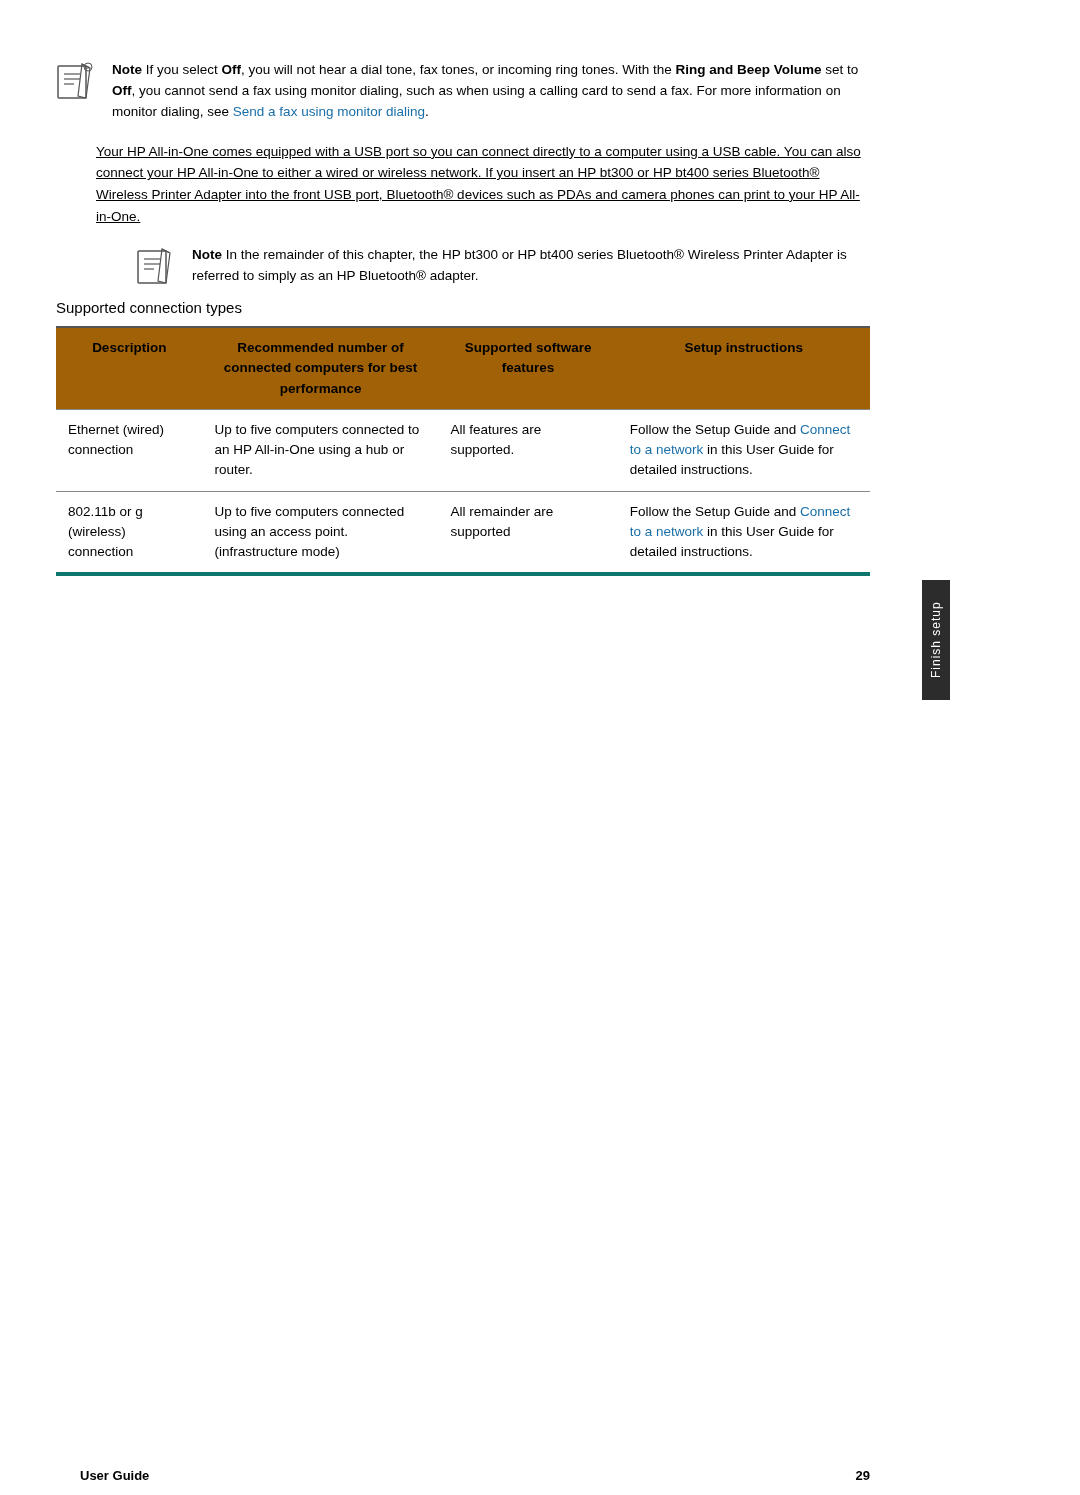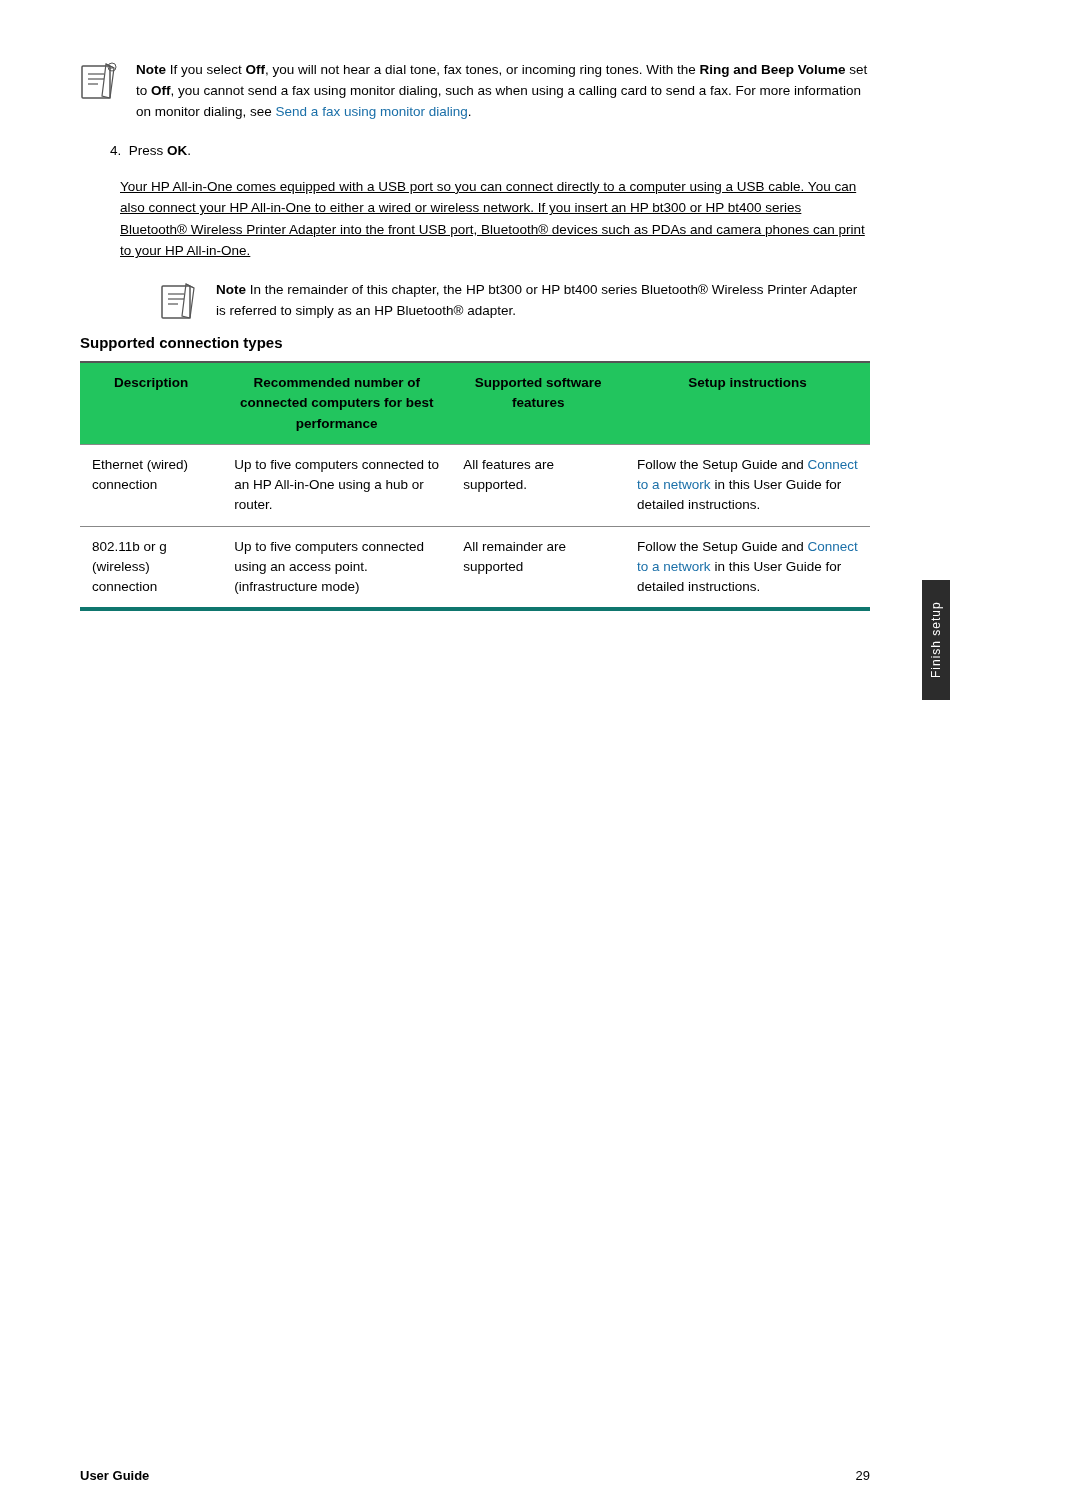--- a/index.html
+++ b/index.html
@@ -10,21 +10,21 @@
       color: #000;
       background: #fff;
       width: 1080px;
       min-height: 1495px;
       position: relative;
     }
 
     .page-container {
       width: 950px;
       min-height: 1495px;
-      padding: 60px 80px 60px 80px;
+      padding: 60px 80px 60px 56px;
       position: relative;
       overflow: hidden;
     }
 
     
     .note-block {
       display: flex;
       align-items: flex-start;
       margin-bottom: 18px;
       gap: 16px;
@@ -65,21 +65,21 @@
       font-size: 13.5px;
       line-height: 1.6;
       margin-left: 40px;
       margin-bottom: 18px;
       text-decoration: underline;
     }
 
     
     .sub-heading {
       font-size: 15px;
-      font-weight: bold;
+      font-weight: normal;
       margin-bottom: 10px;
       margin-top: 10px;
     }
 
     
     .conn-table {
       width: 100%;
       border-collapse: collapse;
       margin-top: 8px;
       margin-bottom: 30px;
@@ -91,21 +91,21 @@
       border-bottom: 1px solid #888;
       padding: 10px 12px;
       vertical-align: top;
       font-size: 13.5px;
       line-height: 1.5;
     }
 
     .conn-table th {
       font-weight: bold;
       font-size: 13.5px;
-      background: #22c55e;
+      background: #a16207;
     }
 
     .conn-table thead tr th {
       border-top: 2px solid #555;
     }
 
     .conn-table tbody tr:last-child td {
       border-bottom: 4px solid #0f766e;
     }
 
@@ -141,21 +141,21 @@
       position: absolute;
       bottom: 12px;
       left: 80px;
       right: 80px;
       display: flex;
       justify-content: space-between;
       font-size: 13px;
     }
 
     .footer .footer-left { font-weight: bold; }
-    .footer .footer-right { font-weight: normal; }
+    .footer .footer-right { font-weight: bold; }
   </style>
 </head>
 <body>
 
 <div class="page-container">
 
   <div class="note-block">
     <div class="note-icon">
       <svg width="40" height="40" viewBox="0 0 40 40" fill="none" xmlns="http://www.w3.org/2000/svg">
         <rect x="2" y="4" width="28" height="32" rx="1" stroke="#555" stroke-width="1.5" fill="none"></rect>
@@ -166,23 +166,20 @@
         <path d="M26 2 L34 6" stroke="#555" stroke-width="1.2"></path>
         <circle cx="32" cy="5" r="4" fill="none" stroke="#555" stroke-width="1"></circle>
         <text x="29" y="8" font-size="6" fill="#555" font-family="serif">✏</text>
       </svg>
     </div>
     <div class="note-text">
       <span><span class="bold">Note</span>  If you select <span class="bold">Off</span>, you will not hear a dial tone, fax tones, or incoming ring tones. With the <span class="bold">Ring and Beep Volume</span> set to <span class="bold">Off</span>, you cannot send a fax using monitor dialing, such as when using a calling card to send a fax. For more information on monitor dialing, see <a class="link">Send a fax using monitor dialing</a>.</span>
     </div>
   </div>
 
-  <div class="press-ok">
-    <span>4.</span>&nbsp;&nbsp;Press <strong>OK</strong>.
-  </div>
 
 
   <p class="body-para">Your HP All-in-One comes equipped with a USB port so you can connect directly to a computer using a USB cable. You can also connect your HP All-in-One to either a wired or wireless network. If you insert an HP bt300 or HP bt400 series Bluetooth® Wireless Printer Adapter into the front USB port, Bluetooth® devices such as PDAs and camera phones can print to your HP All-in-One.</p>
 
   <div class="note-block" style="margin-left:80px; margin-bottom:12px;">
     <div class="note-icon">
       <svg width="40" height="40" viewBox="0 0 40 40" fill="none" xmlns="http://www.w3.org/2000/svg">
         <rect x="2" y="4" width="28" height="32" rx="1" stroke="#555" stroke-width="1.5" fill="none"></rect>
         <line x1="8" y1="12" x2="24" y2="12" stroke="#555" stroke-width="1.2"></line>
         <line x1="8" y1="17" x2="24" y2="17" stroke="#555" stroke-width="1.2"></line>

